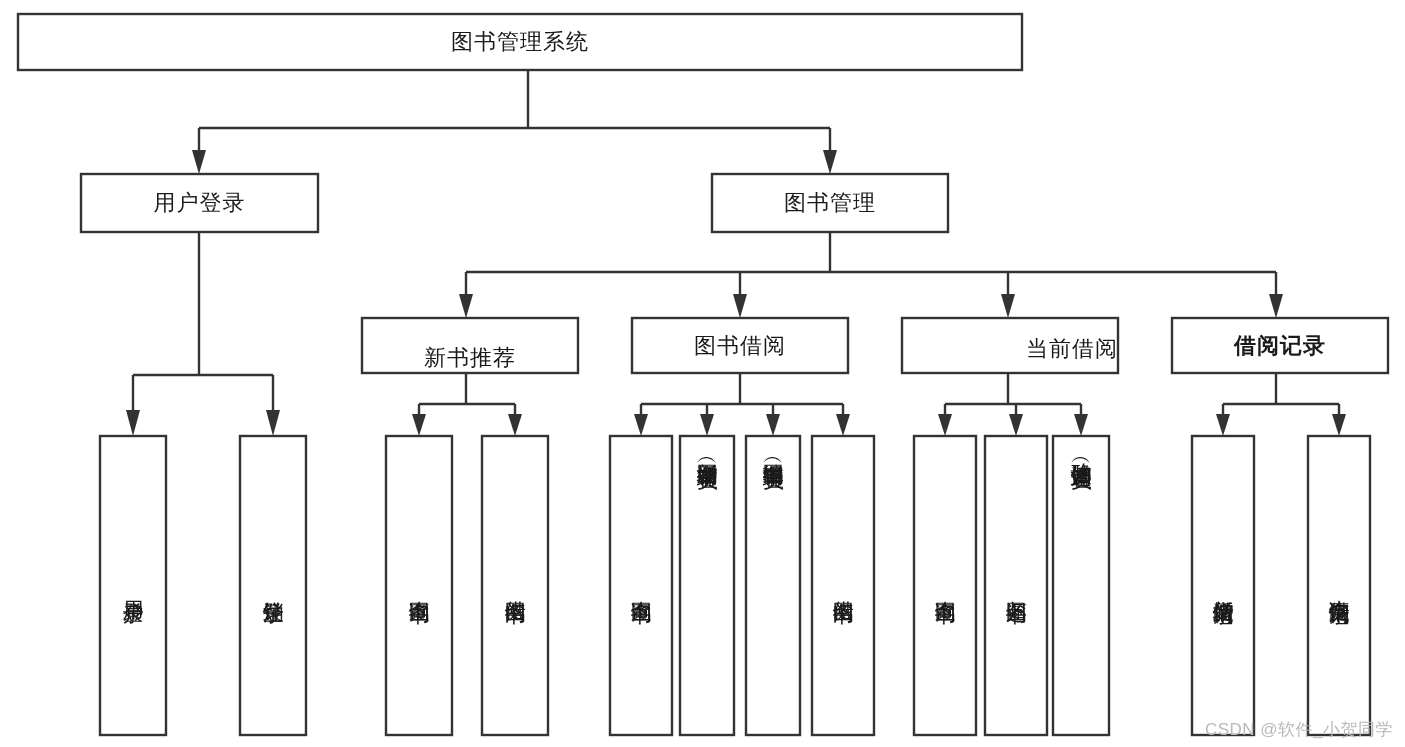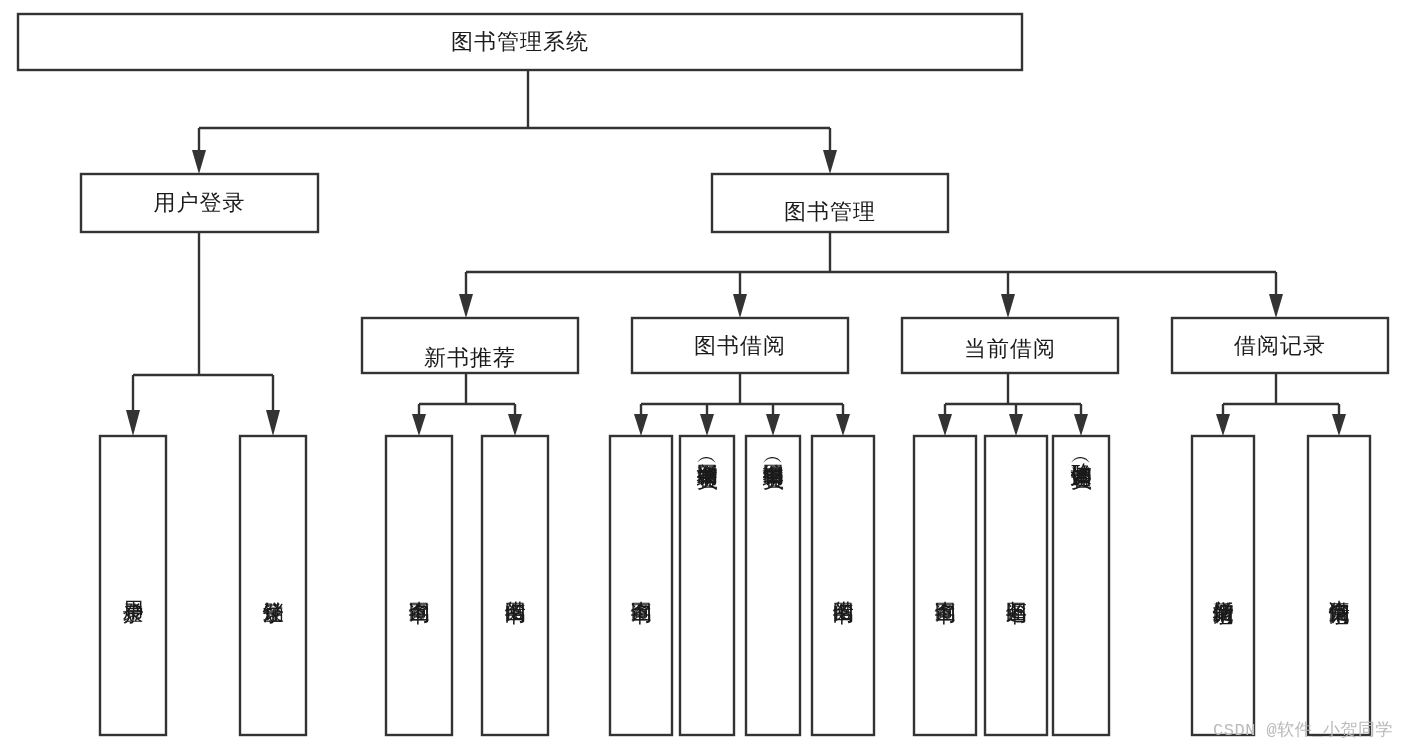--- a/index.html
+++ b/index.html
@@ -71,21 +71,21 @@
     font-family: "DejaVu Sans", "Liberation Sans", sans-serif;
     font-size: 22px;
     color: #1a1a1a;
     letter-spacing: 1px;
     white-space: nowrap;
   }
   #watermark {
     position: absolute;
     right: 12px;
     bottom: 6px;
-    font-family: Liberation Mono, monospace;
+    font-family: Liberation Sans, sans-serif;
     font-size: 17px;
     color: #b9b9b9;
     letter-spacing: 0.5px;
     white-space: nowrap;
     pointer-events: none;
   }
 </style>
 </head>
 <body>
 
@@ -183,37 +183,37 @@
   </svg>
 
   <div class="horiz-text-wrap" style="left:18px; top:14px; width:1004px; height:56px;">
     <span class="horiz-text">图书管理系统</span>
   </div>
 
   <div class="horiz-text-wrap" style="left:81px; top:174px; width:237px; height:58px;">
     <span class="horiz-text">用户登录</span>
   </div>
 
-  <div class="horiz-text-wrap" style="left:712px; top:183px; width:236px; height:58px;">
+  <div class="horiz-text-wrap" style="left:712px; top:174px; width:236px; height:58px;">
     <span class="horiz-text">图书管理</span>
   </div>
 
   <div class="horiz-text-wrap" style="left:362px; top:318px; width:216px; height:55px;align-items:flex-end;">
     <span class="horiz-text">新书推荐</span>
   </div>
 
   <div class="horiz-text-wrap" style="left:632px; top:318px; width:216px; height:55px;text-align:right;">
     <span class="horiz-text">图书借阅</span>
   </div>
 
-  <div class="horiz-text-wrap" style="left:902px; top:318px; width:216px; height:61px;">
+  <div class="horiz-text-wrap" style="left:902px; top:318px; width:216px; height:61px;justify-content:flex-end;">
     <span class="horiz-text">当前借阅</span>
   </div>
 
-  <div class="horiz-text-wrap" style="left:1172px; top:318px; width:216px; height:56px;">
+  <div class="horiz-text-wrap" style="left:1172px; top:318px; width:216px; height:56px;font-weight:bold;">
     <span class="horiz-text">借阅记录</span>
   </div>
 
   <div class="vert-text-wrap" style="left:100px; top:436px; width:66px; height:299px;">
     <span class="vert-text">用户登录</span>
   </div>
 
   <div class="vert-text-wrap" style="left:240px; top:436px; width:66px; height:299px;">
     <span class="vert-text">注销登录</span>
   </div>

